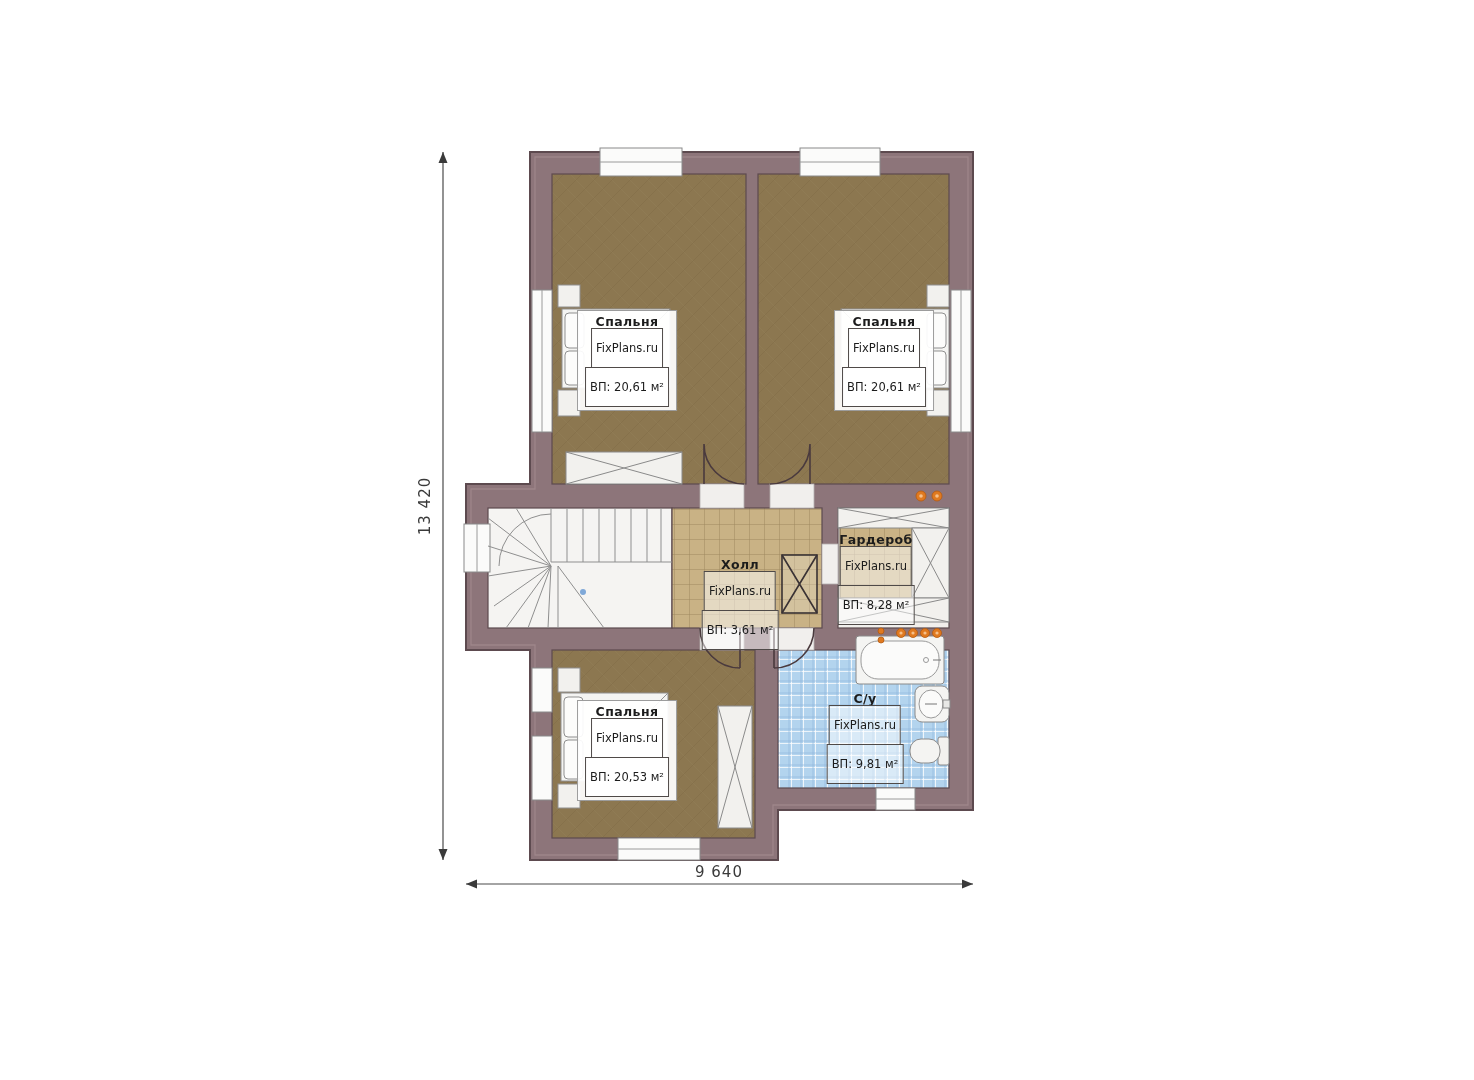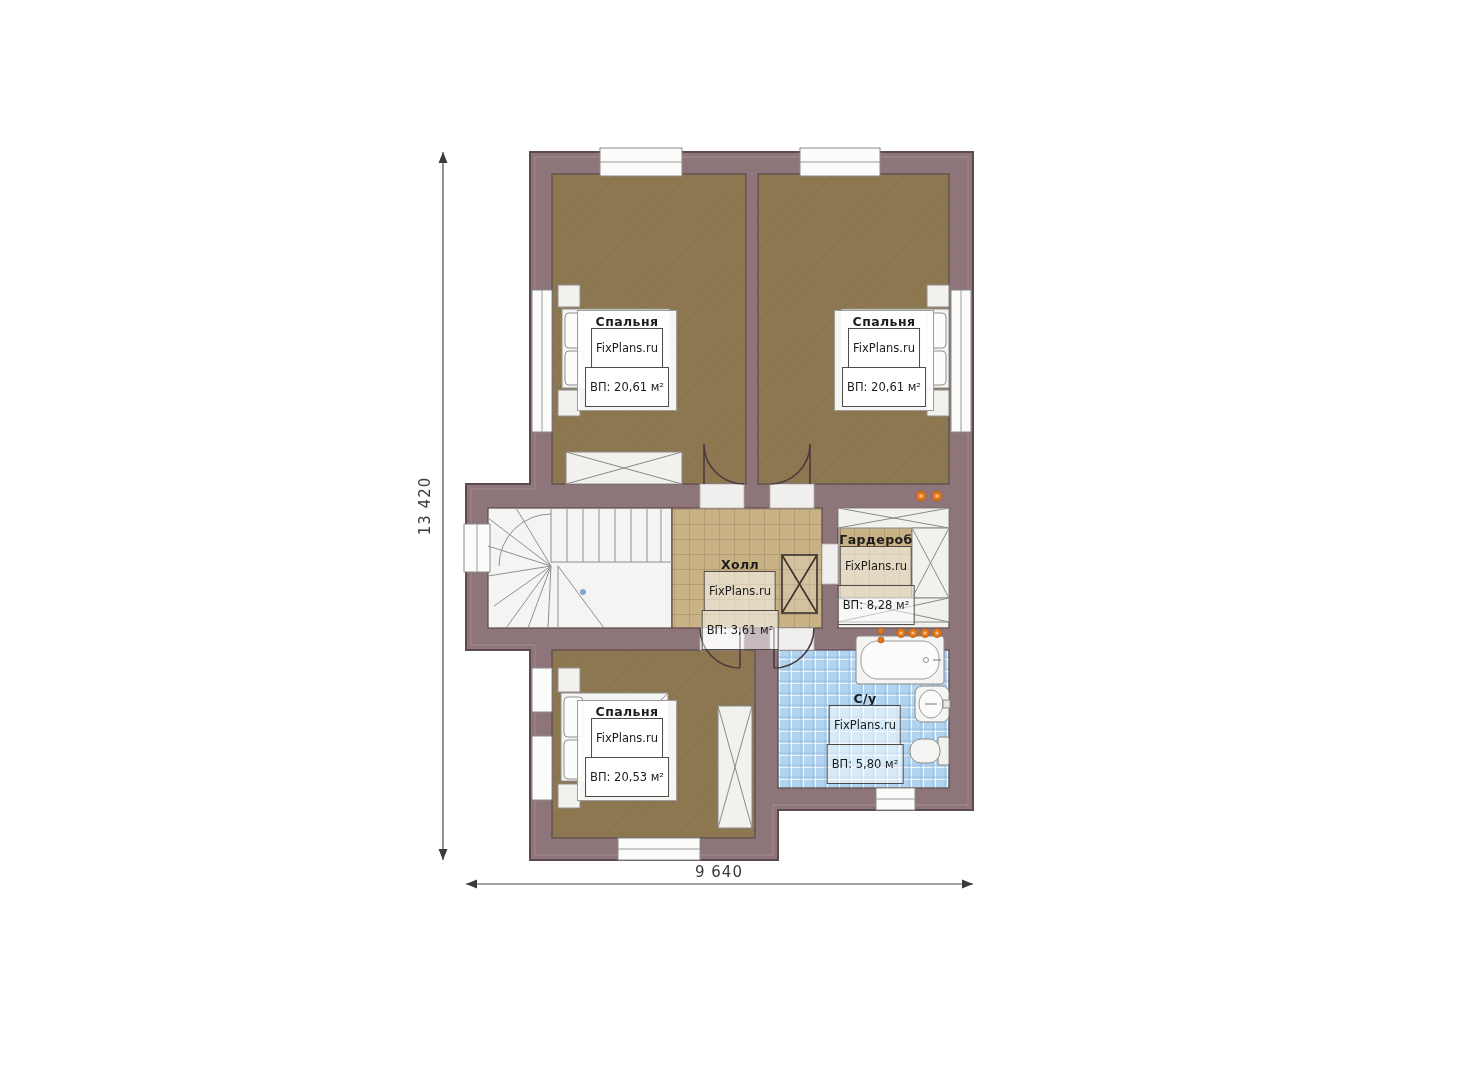--- a/index.html
+++ b/index.html
@@ -233,16 +233,16 @@
 
   <div class="lbl panel" style="left:627px; top:700px;">
     <div class="lbl-name">Спальня</div>
     <div class="lbl-row">FixPlans.ru</div>
     <div class="lbl-row">ВП: 20,53 м²</div>
   </div>
 
   <div class="lbl" style="left:858px; top:691px;margin-left:7px;">
     <div class="lbl-name">С/у</div>
     <div class="lbl-row">FixPlans.ru</div>
-    <div class="lbl-row">ВП: 5,80 м²</div>
+    <div class="lbl-row">ВП: 9,81 м²</div>
   </div>
 
 </div>
 
 </body></html>

